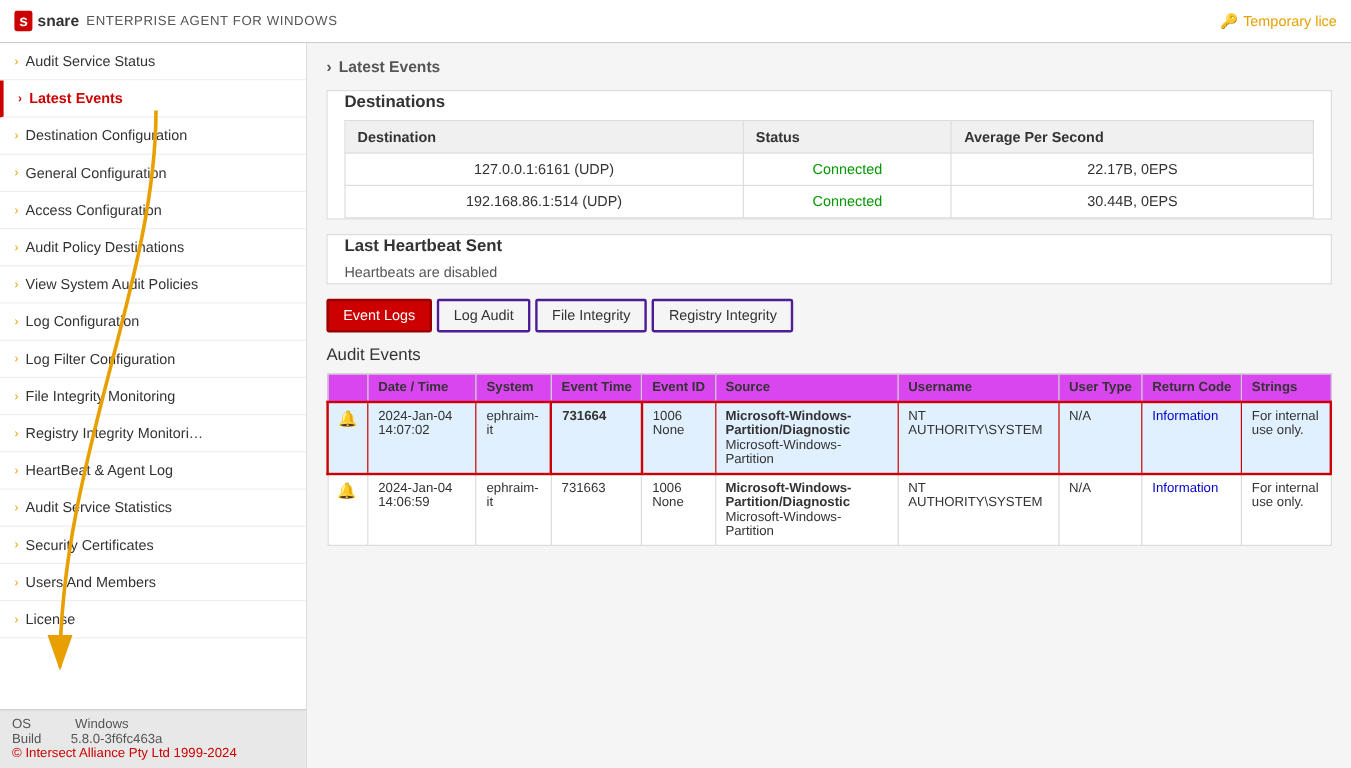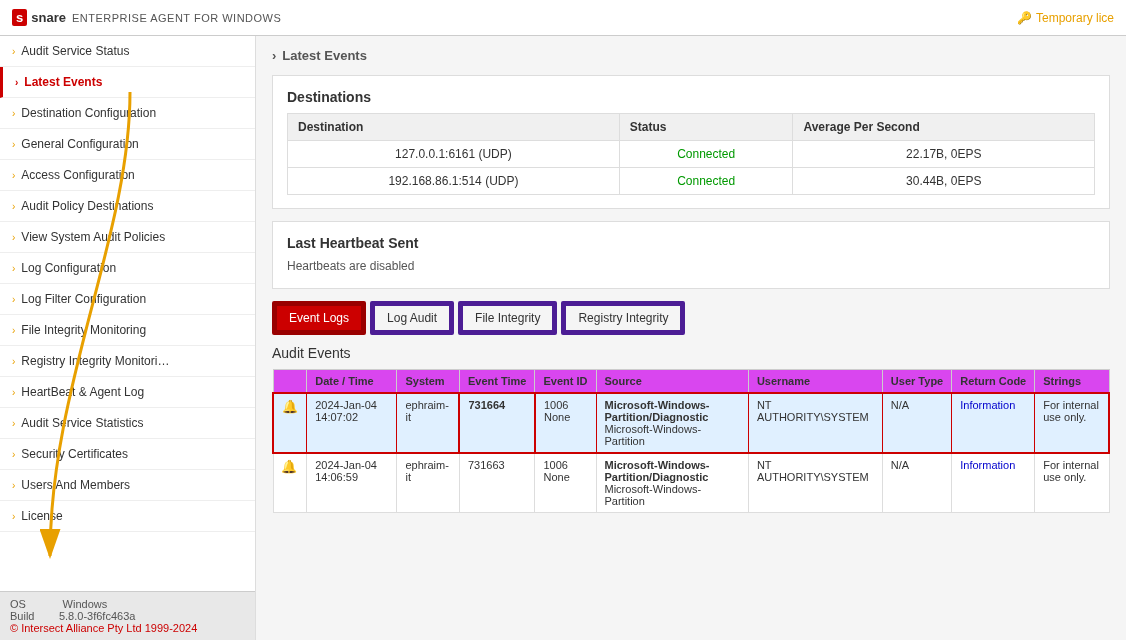--- a/index.html
+++ b/index.html
@@ -114,21 +114,21 @@
       align-items: center;
       gap: 6px;
     }
     .section-header .arrow { color: #555; }
 
     
     .card {
       background: #fff;
       border: 1px solid #ddd;
       margin-bottom: 12px;
-      padding: 13px 14px;
+      padding: 0 14px;
     }
     .card-title {
       font-size: 14px;
       font-weight: bold;
       color: #333;
       margin-bottom: 8px;
     }
 
     
     .dest-table {
@@ -161,21 +161,21 @@
 
     
     .btn-group {
       display: flex;
       gap: 4px;
       margin: 10px 0;
     }
     .btn {
       padding: 5px 12px;
       font-size: 12px;
-      border: 5px solid #4c1d95;
+      border: 2px solid #4c1d95;
       cursor: pointer;
       border-radius: 2px;
       background: #f5f5f5;
       color: #333;
     }
     .btn.active {
       background: #c00;
       color: white;
       border-color: #900;
     }

